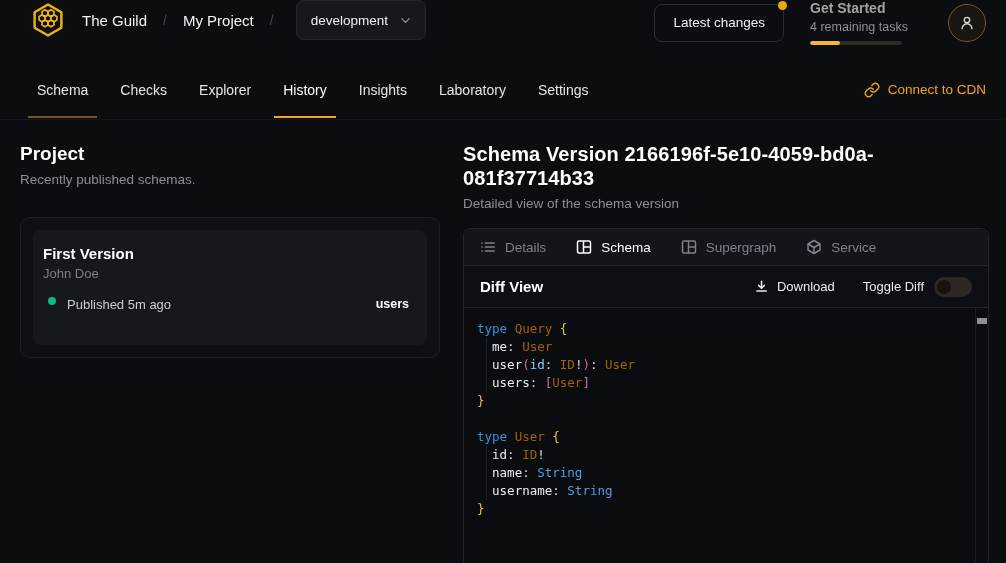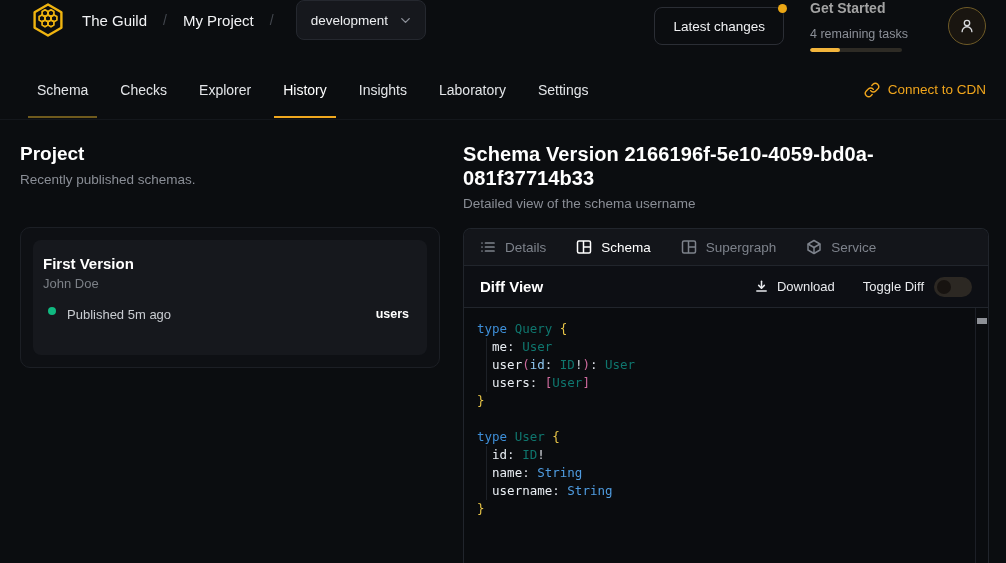--- a/index.html
+++ b/index.html
@@ -33,21 +33,21 @@
   .latest-btn {
     position:relative; background:transparent; border:1px solid #2b2e35; border-radius:8px;
     color:#f0f1f3; font-size:13.5px; font-family:inherit; height:38px; padding:0 18px; cursor:pointer;
   }
   .latest-btn .notif-dot {
     position:absolute; top:-4px; right:-4px; width:9px; height:9px;
     border-radius:50%; background:#eba715;
   }
   .get-started { cursor:pointer; min-width:112px; }
   .gs-title { color:#a3a3a3; font-size:14px; font-weight:600; line-height:17px; }
-  .gs-sub { color:#8b8f97; font-size:12.5px; line-height:16px; margin-top:9px; }
+  .gs-sub { color:#8b8f97; font-size:12.5px; line-height:16px; margin-top:2px; }
   .gs-bar { margin-top:6px; width:92px; height:4px; border-radius:2px; background:#2e2b25; overflow:hidden; }
   .gs-fill { height:100%; background:#f3b53c; border-radius:2px; }
   .avatar {
     width:38px; height:38px; border-radius:50%; background:#191510;
     border:1.5px solid #6f5b27; display:flex; align-items:center; justify-content:center;
     color:#d8dadd; cursor:pointer;
   }
 
   
   nav.main-nav {
@@ -72,21 +72,21 @@
   main { display:flex; padding:0 0 0 20px; }
   .left-col { width:420px; flex:0 0 420px; }
   .right-col { margin-left:23px; width:526px; flex:0 0 526px; }
 
   .panel-title { color:#ffffff; font-size:19px; font-weight:700; margin-top:22px; line-height:24px; }
   .panel-sub { color:#8a8e96; font-size:13.5px; margin-top:5px; line-height:17px; }
   .right-col .panel-title { font-size:20px; letter-spacing:.1px; }
 
   
   .versions-card {
-    margin-top:39px; border:1px solid #1c1f25; border-radius:10px;
+    margin-top:29px; border:1px solid #1c1f25; border-radius:10px;
     background:#0e1014; padding:12px; height:141px;
   }
   .version-item {
     background:#16181d; border-radius:8px; height:100%; padding:14px 18px 12px 10px; cursor:pointer;
   }
   .vi-name { color:#ffffff; font-size:15px; font-weight:600; line-height:19px; }
   .vi-author { color:#7c8087; font-size:13px; margin-top:3px; }
   .vi-row { display:flex; align-items:flex-start; margin-top:16px; }
   .vi-dot { width:8px; height:8px; border-radius:50%; background:#10b981; margin:0 11px 0 5px; }
   .vi-status { color:#c9ccd1; font-size:13px; }
@@ -111,21 +111,21 @@
   
   .code-wrap { position:relative; flex:1; background:#0a0c0f; }
   .code-area {
     position:absolute; inset:0 13px 0 0; overflow:hidden;
     font-family:"DejaVu Sans Mono", monospace; font-size:12.5px; line-height:18px;
     padding:12px 0 0 13px; white-space:pre;
   }
   .code-line { position:relative; height:18px; }
   .code-line.guide::before { content:""; position:absolute; left:9px; top:0; bottom:0; width:1px; background:#1d2127; }
   .tk-k { color:#3e8fd8; }   
-  .tk-t { color:#0f766e; }   
+  .tk-t { color:#a16207; }   
   .tk-s { color:#4f9ce0; }   
   .tk-f { color:#e9eef3; }   
   .tk-a { color:#8fc7f0; }   
   .tk-p { color:#d6dae0; }   
   .tk-b { color:#e8c547; }   
   .tk-x { color:#cf6b9e; }   
   .code-scrollbar { position:absolute; top:0; bottom:0; right:0; width:13px; border-left:1px solid #1c1f26; }
   .code-thumb { position:absolute; top:10px; left:1px; right:1px; height:6px; background:#8d9096; }
 </style>
 </head>
@@ -221,21 +221,21 @@
             <span class="vi-dot"></span>
             <span class="vi-status">Published 5m ago</span>
             <span class="vi-service">users</span>
           </div>
         </div>
       </div>
     </section>
 
     <section class="right-col">
       <h2 class="panel-title">Schema Version 2166196f-5e10-4059-bd0a-081f37714b33</h2>
-      <p class="panel-sub">Detailed view of the schema username</p>
+      <p class="panel-sub">Detailed view of the schema version</p>
 
       <div class="detail-box">
 
         <div class="detail-tabs">
           <div class="d-tab">
             <span>
               <svg width="16" height="16" viewBox="0 0 16 16" fill="none" stroke="currentColor" stroke-width="1.7" stroke-linecap="round">
                   <line x1="5.5" y1="4" x2="14" y2="4"></line>
                   <line x1="5.5" y1="8" x2="14" y2="8"></line>
                   <line x1="5.5" y1="12" x2="14" y2="12"></line>

